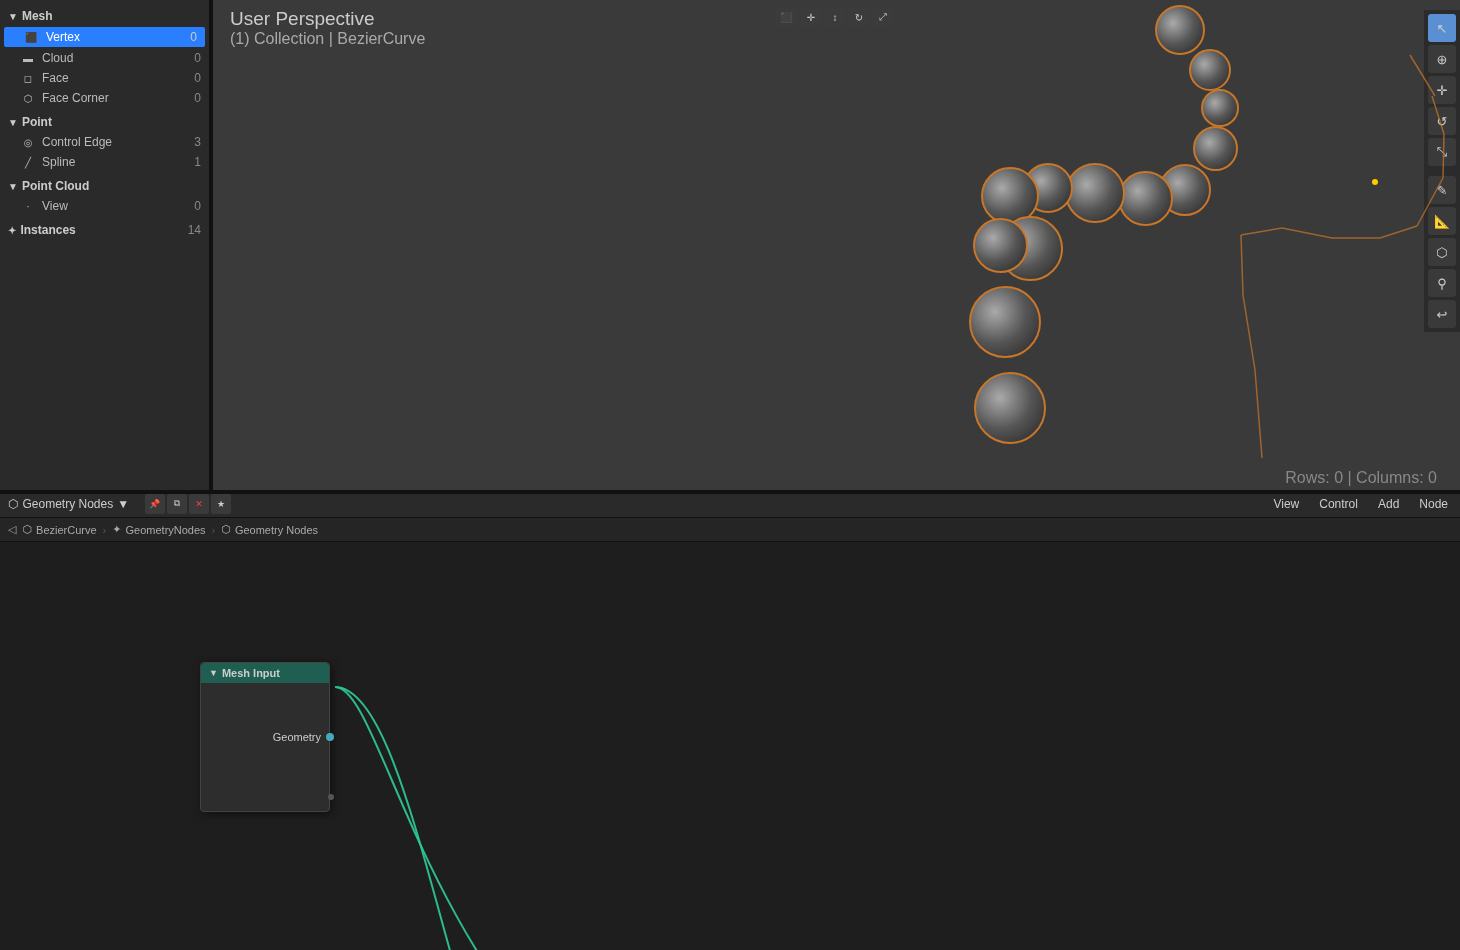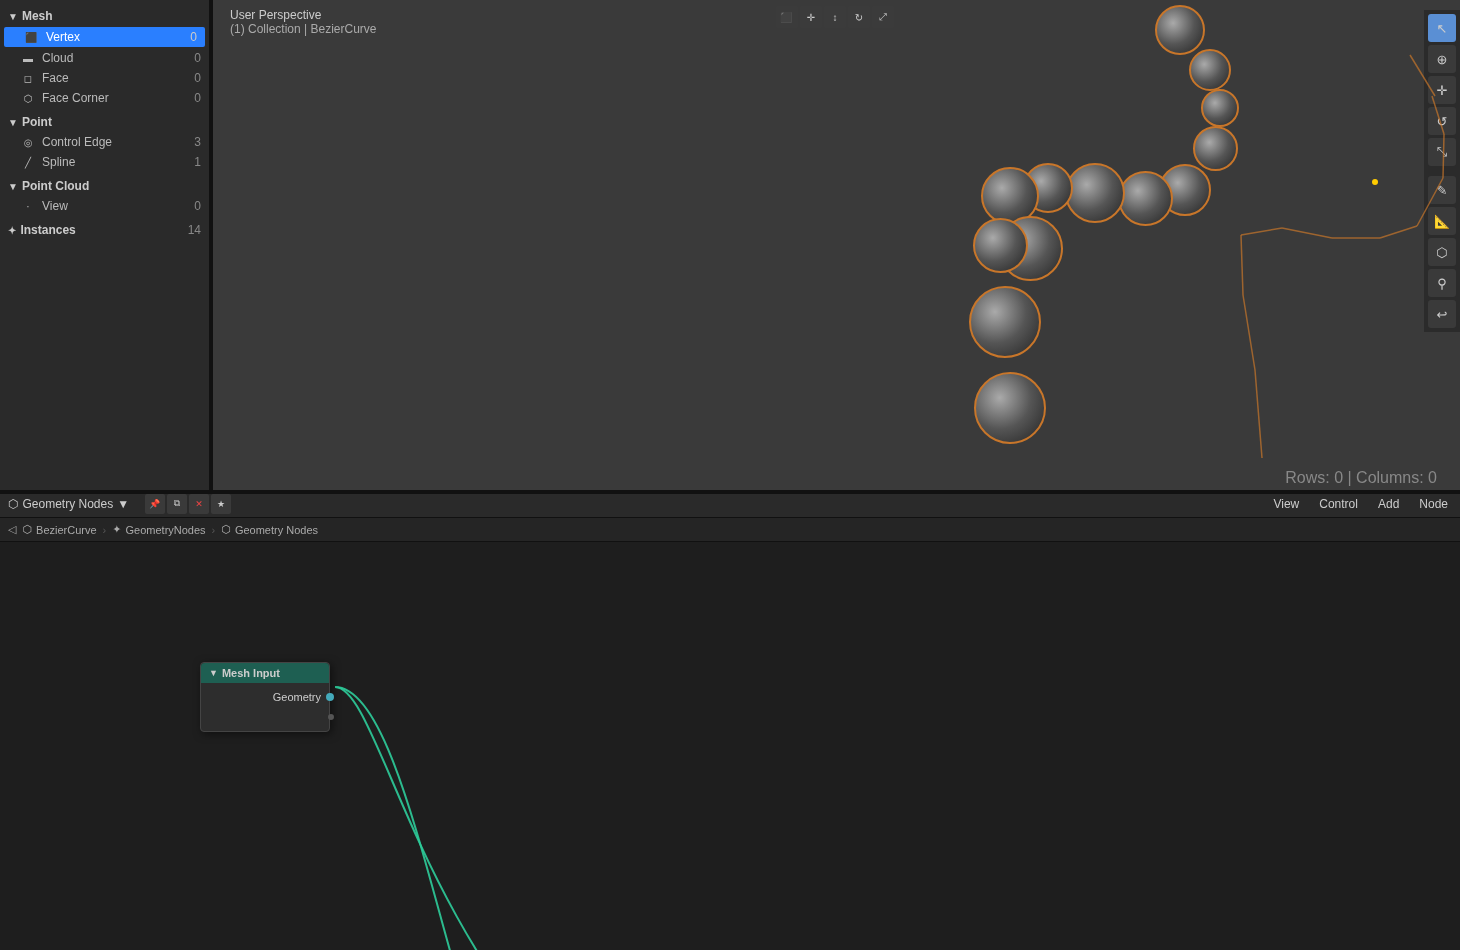--- a/index.html
+++ b/index.html
@@ -91,25 +91,25 @@
 
     .viewport-header {
       position: absolute;
       top: 8px;
       left: 20px;
       color: #ccc;
       font-size: 12px;
     }
 
     .viewport-header .view-name {
-      font-size: 12px;
+      font-size: 19px;
     }
 
     .viewport-header .collection-name {
-      font-size: 12px;
+      font-size: 16px;
       color: #aaa;
     }
 
     .tool-icon {
       width: 28px;
       height: 28px;
       background: #3a3a3a;
       border-radius: 3px;
       display: flex;
       align-items: center;
@@ -232,20 +232,21 @@
     }
 
     .node-row {
       display: flex;
       align-items: center;
       padding: 2px 8px;
       font-size: 11px;
       color: #ccc;
       position: relative;
       min-height: 20px;
+      margin-top: 40px;
     }
 
     .socket {
       width: 8px;
       height: 8px;
       border-radius: 50%;
       border: 2px solid #aaa;
       position: absolute;
     }
 

